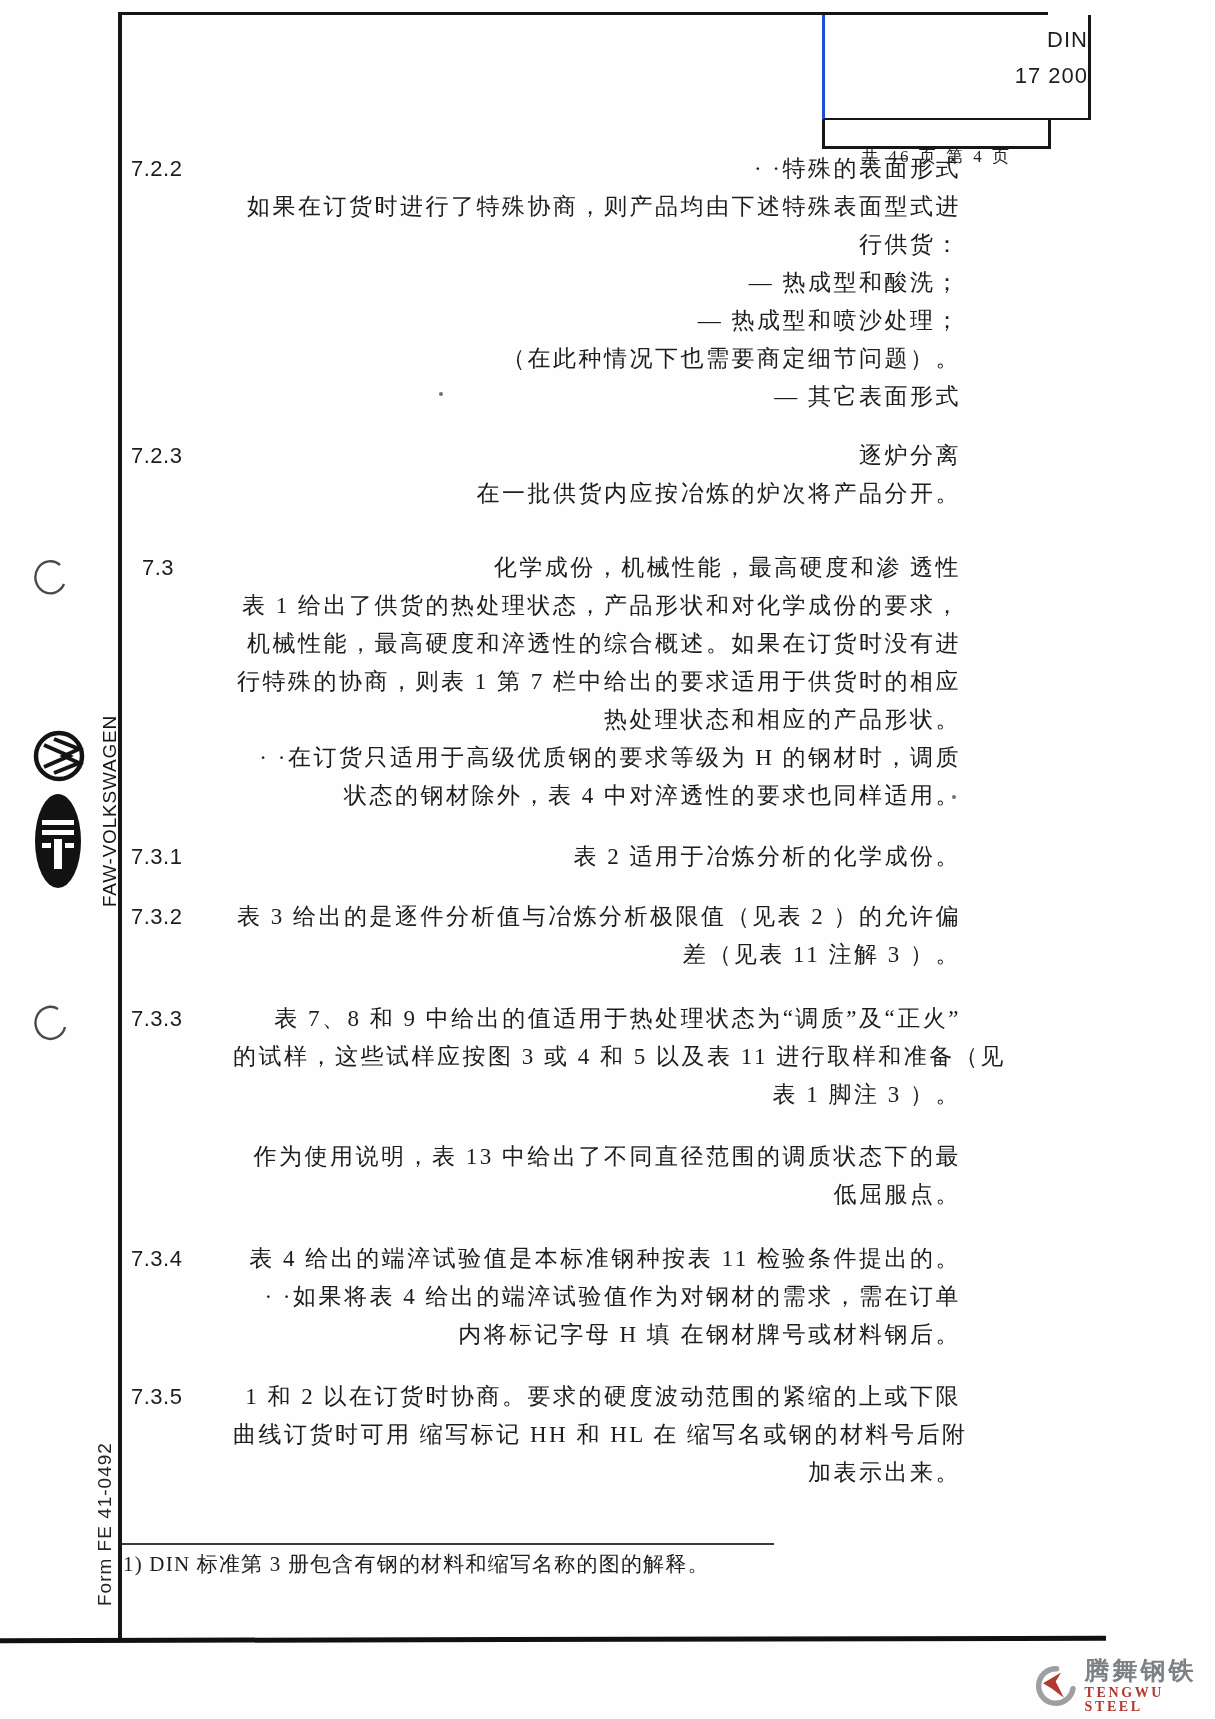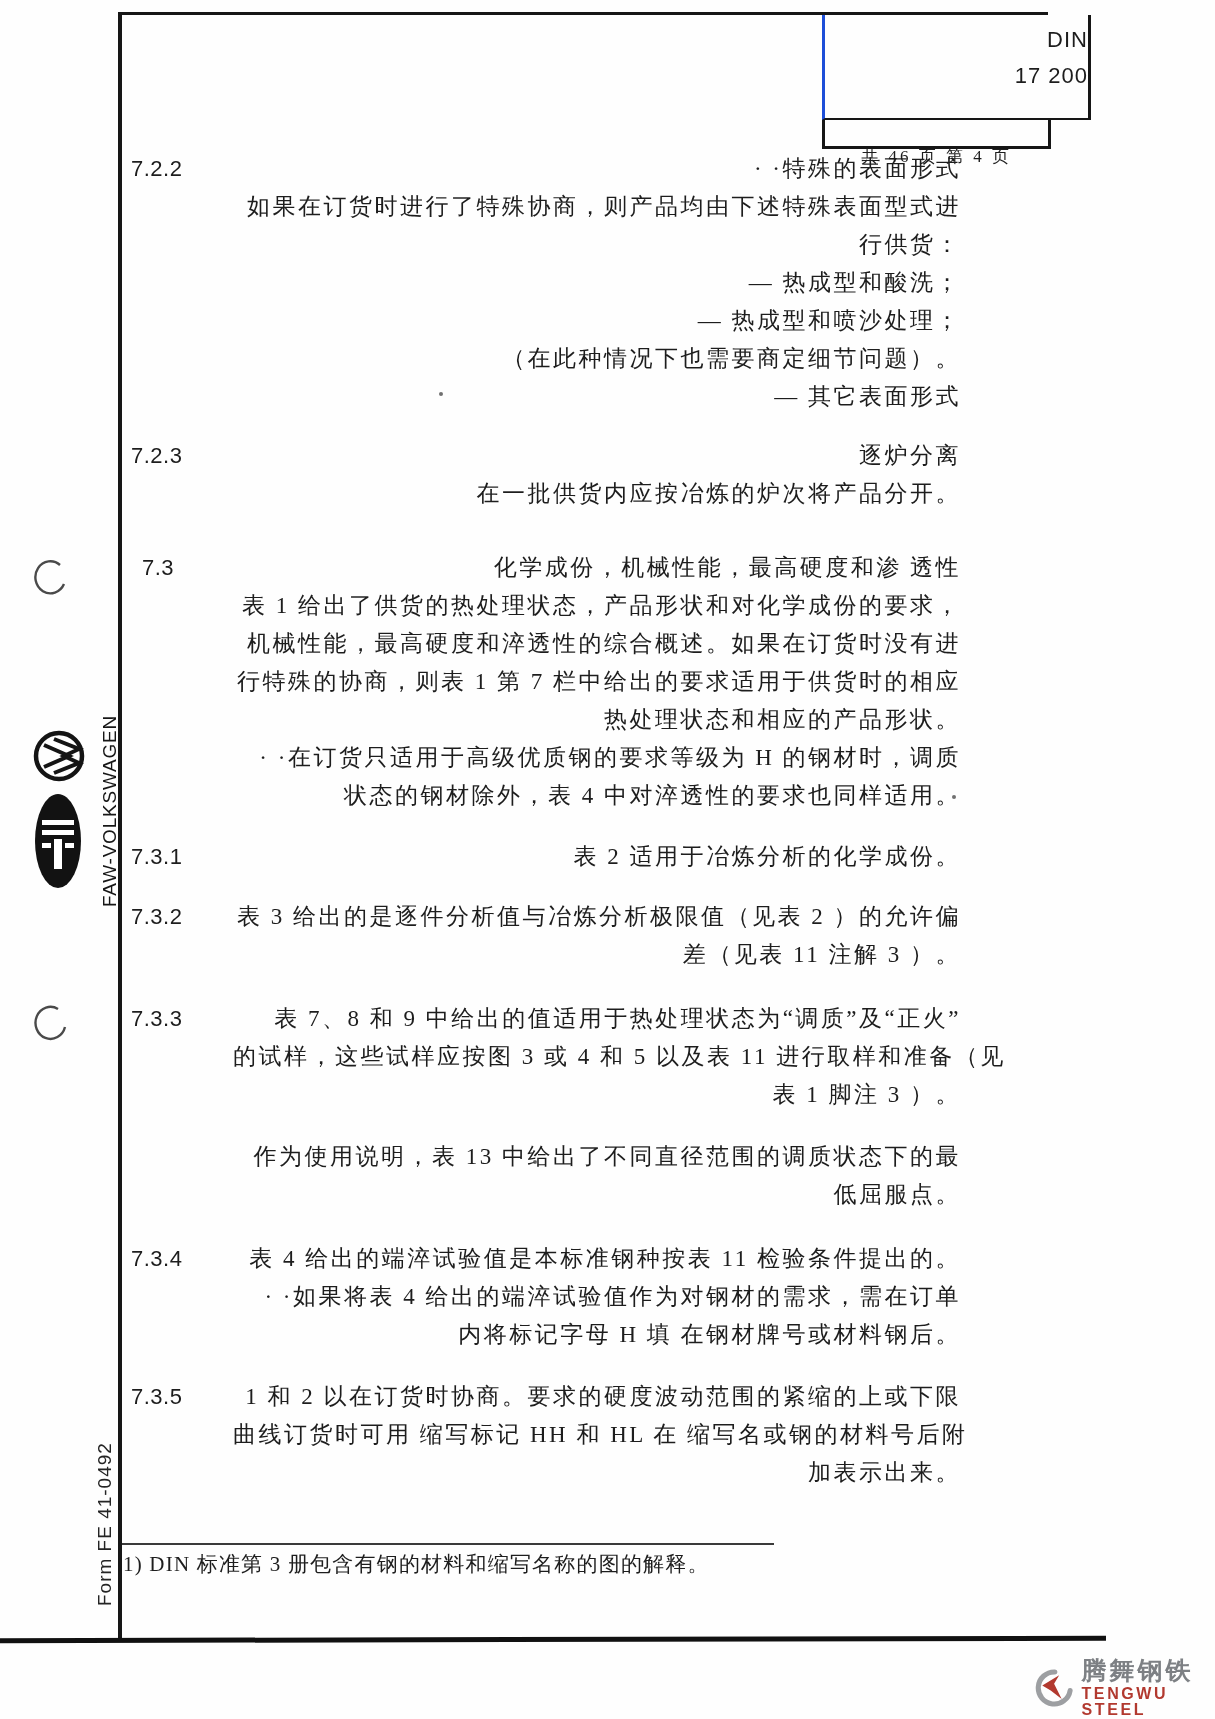--- a/index.html
+++ b/index.html
@@ -39,22 +39,22 @@
     font-family:"Liberation Sans",sans-serif;font-size:19px;letter-spacing:0.8px;color:#161616;white-space:nowrap;}
   .form-text{left:94px;top:1606px;transform-origin:0 0;transform:rotate(-90deg);
     font-family:"Liberation Sans",sans-serif;font-size:19px;letter-spacing:1px;color:#242424;white-space:nowrap;}
   .vw-wrap{left:32px;top:729px;width:54px;height:54px;transform:rotate(-90deg);}
   .faw-wrap{left:33px;top:791px;width:50px;height:100px;}
   
   .wm{left:1033px;top:1658px;display:flex;align-items:center;gap:8px;}
   .wm-texts{display:flex;flex-direction:column;line-height:1;}
   .wm-cn{font-size:25px;font-weight:bold;color:#7d8084;letter-spacing:3px;
     font-family:"Liberation Sans",sans-serif;}
-  .wm-en{margin-top:3px;font-size:16px;font-weight:bold;color:#b2392f;letter-spacing:2.6px;
-    font-family:Liberation Sans, sans-serif;}
+  .wm-en{margin-top:3px;font-size:14px;font-weight:bold;color:#b2392f;letter-spacing:2.6px;
+    font-family:Liberation Serif, serif;}
   
   .speck{width:4px;height:4px;border-radius:50%;background:#4c4c4c;opacity:.8;}
 </style>
 </head>
 <body>
 
 <div class="abs border-left"></div>
 <div class="abs border-top"></div>
 
 <div class="abs din-box">

